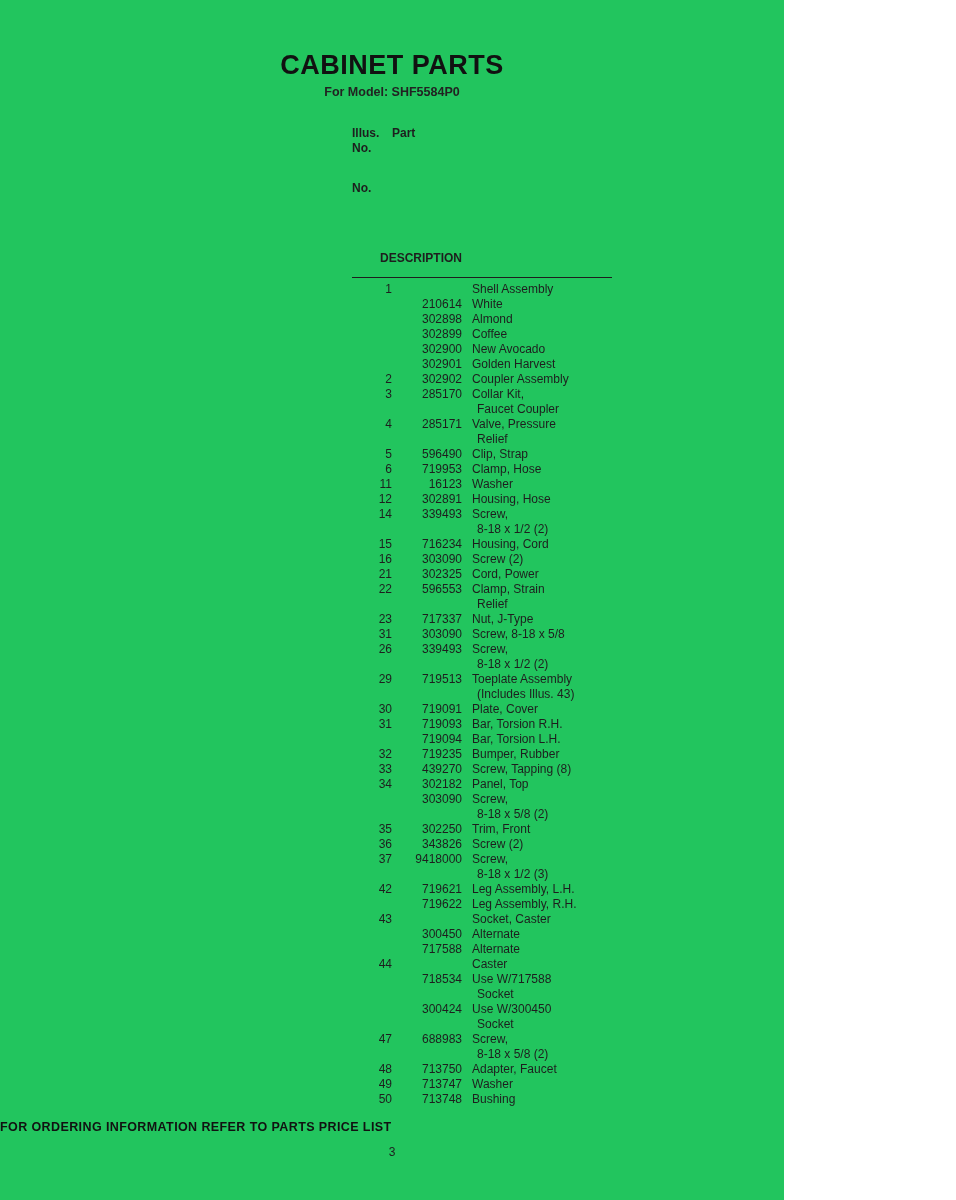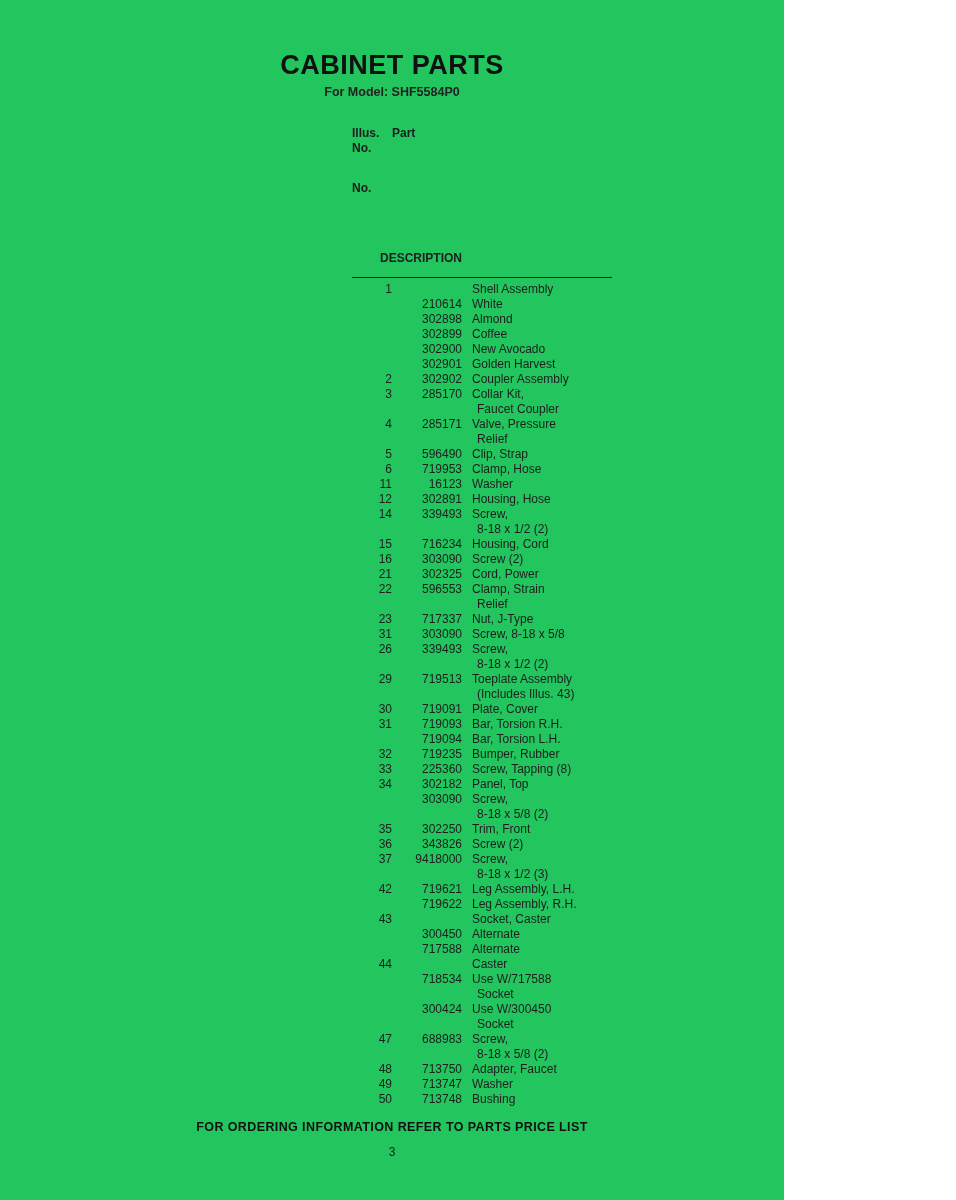--- a/index.html
+++ b/index.html
@@ -42,21 +42,20 @@
   .c-part  { flex:0 0 70px; width:70px; text-align:right; white-space:nowrap; }
   .c-desc  { flex:1; margin-left:10px; white-space:nowrap; }
   .thead .c-illus, .thead .c-part { text-align:left; }
   .hrow2 { border-bottom:1.6px solid #1e1e1e; padding-bottom:11px;flex-direction:column; }
   .hrow2 .c-desc { padding-left:18px; }
   .tbody { margin-top:4px; }
   .c-desc div:not(:first-child) { padding-left:5px; }
   .footer-note {
     position:absolute;
     top:1120px; left:0; width:100%;
-    text-align:center;
     font-size:12.5px;
     font-weight:700;
     letter-spacing:0.4px;
     color:#111;
   }
   .page-num {
     position:absolute;
     top:1145px; left:0; width:100%;
     text-align:center;
     font-size:12px;
@@ -272,21 +271,21 @@
         </div>
         <div class="trow">
           <span class="c-illus">32</span>
           <span class="c-part">719235</span>
           <span class="c-desc">
             <div>Bumper, Rubber</div>
           </span>
         </div>
         <div class="trow">
           <span class="c-illus">33</span>
-          <span class="c-part">225360</span>
+          <span class="c-part">439270</span>
           <span class="c-desc">
             <div>Screw, Tapping (8)</div>
           </span>
         </div>
         <div class="trow">
           <span class="c-illus">34</span>
           <span class="c-part">302182</span>
           <span class="c-desc">
             <div>Panel, Top</div>
           </span>

